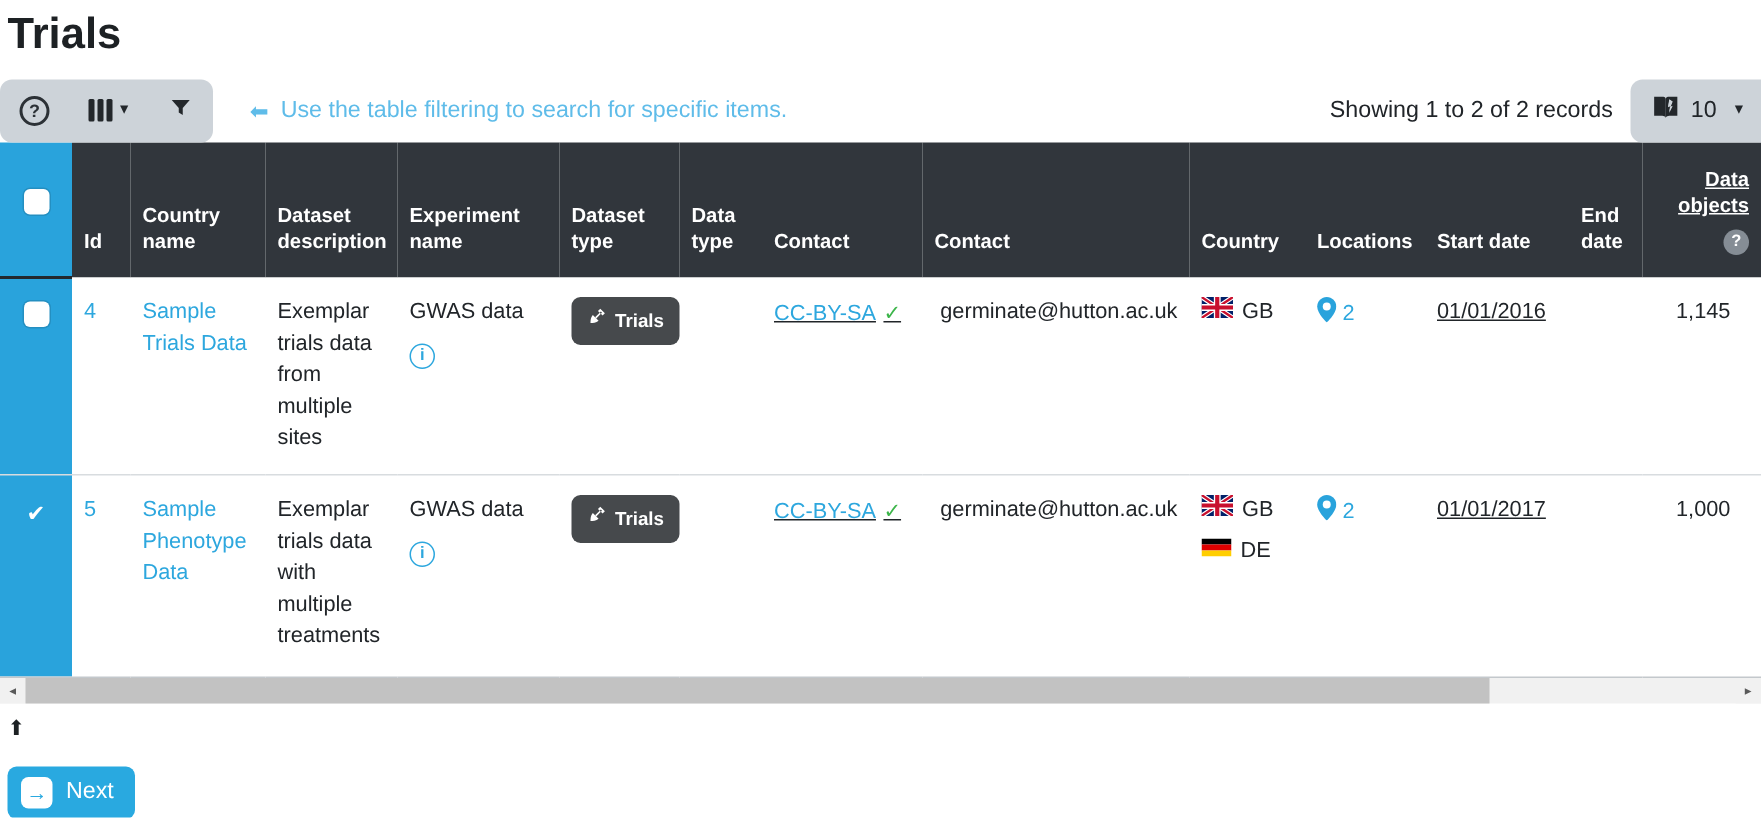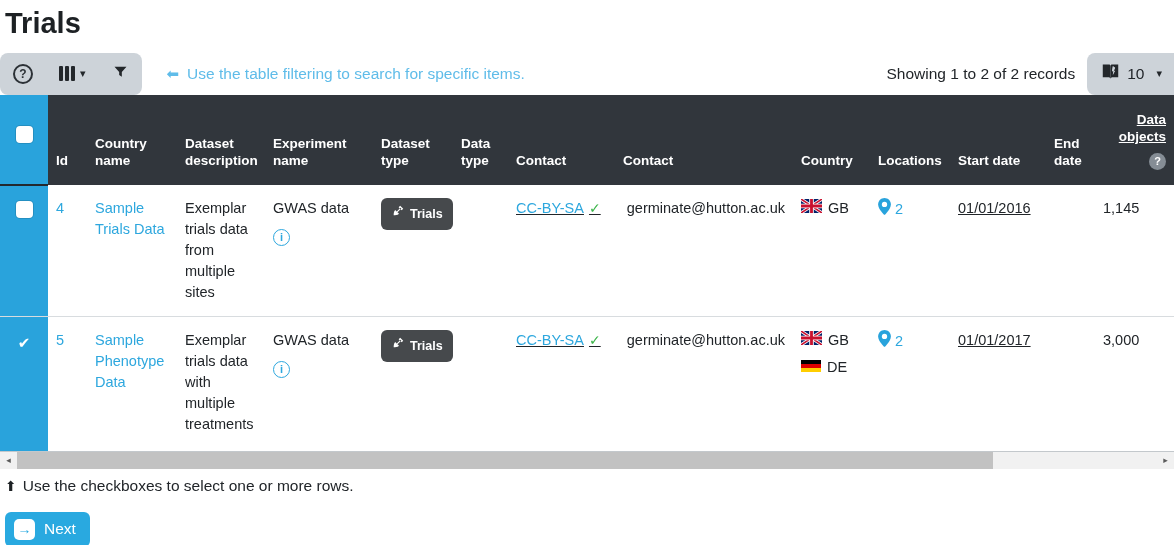--- a/index.html
+++ b/index.html
@@ -30,21 +30,21 @@
   thead tr { height:90px; }
   thead th { background:#31363c; color:#fff; font-size:13.5px; font-weight:700; text-align:left; vertical-align:bottom; padding:10px 8px 15px 8px; line-height:1.3; }
   th.sel-col, td.sel-col { background:#29a3dc; text-align:center; }
   th.sel-col { vertical-align:middle; border-bottom:2px solid #23282d; }
   th.col-objects { text-align:right;text-decoration:underline; }
   tbody tr.row-1 { height:130px; } tbody tr.row-2 { height:135px; }
   tbody td { background:#fff; vertical-align:top; padding:13px 8px; line-height:1.45; }
   tbody tr.row-2 td { border-top:1px solid #d8dcdf; }
   tbody tr:last-child td { border-bottom:1px solid #c3c8cc; }
   tbody td.sel-col { padding-top:15px; }
-  td.col-objects { text-align:left; padding-right:6px; }
+  td.col-objects { text-align:center; padding-right:6px; }
 
   .cb { width:17px; height:17px; background:#fff; border-radius:4px; display:inline-block; box-shadow:0 0 0 1px rgba(0,0,0,.12); cursor:pointer; }
   .row-check { color:#fff; font-size:15px; font-weight:700; cursor:pointer; }
   a.tbl-link { color:#2da7de; text-decoration:none; cursor:pointer; }
   .badge-trials { display:inline-flex; align-items:center; gap:6px; background:#46494c; color:#fff; font-size:12.5px; font-weight:700; padding:7px 10px; border-radius:6px; white-space:nowrap; }
   .info-wrap { margin-top:7px; }
   .info-icon { display:inline-flex; width:17px; height:17px; border:1.5px solid #2da7de; border-radius:50%; color:#2da7de; font-size:11px; font-weight:700; align-items:center; justify-content:center; cursor:pointer; }
   .license-cell { white-space:nowrap;text-decoration:underline; }
   .green-check { color:#3cb54a; font-weight:700; margin-left:5px; font-size:14px; }
   .contact-cell { white-space:nowrap;text-align:right; }
@@ -273,35 +273,34 @@
             <svg width="13" height="17" viewBox="0 0 24 32">
                 <path d="M12 0C5.4 0 0 5.4 0 12c0 9 12 20 12 20s12-11 12-20C24 5.4 18.6 0 12 0z" fill="#29a3dc"></path>
                 <circle cx="12" cy="12" r="5" fill="#fff"></circle>
               </svg>
           </span>
           <a class="tbl-link">2</a>
         </div>
       </td>
       <td class="nowrap">01/01/2017</td>
       <td></td>
-      <td class="col-objects">3,000</td>
+      <td class="col-objects">1,000</td>
     </tr>
   </tbody>
 </table>
 
 <div class="hscroll">
   <span class="hs-btn">◂</span>
   <div class="hs-thumb"></div>
   <div class="hs-rest"></div>
   <span class="hs-btn">▸</span>
 </div>
 
 <div class="foot-hint">
   <span class="up-arrow">⬆</span>
-  <span>Use the checkboxes to select one or more rows.</span>
 </div>
 
 <button class="next-btn">
   <span class="next-icon">→</span>
   <span>Next</span>
 </button>
 
 
 
 

